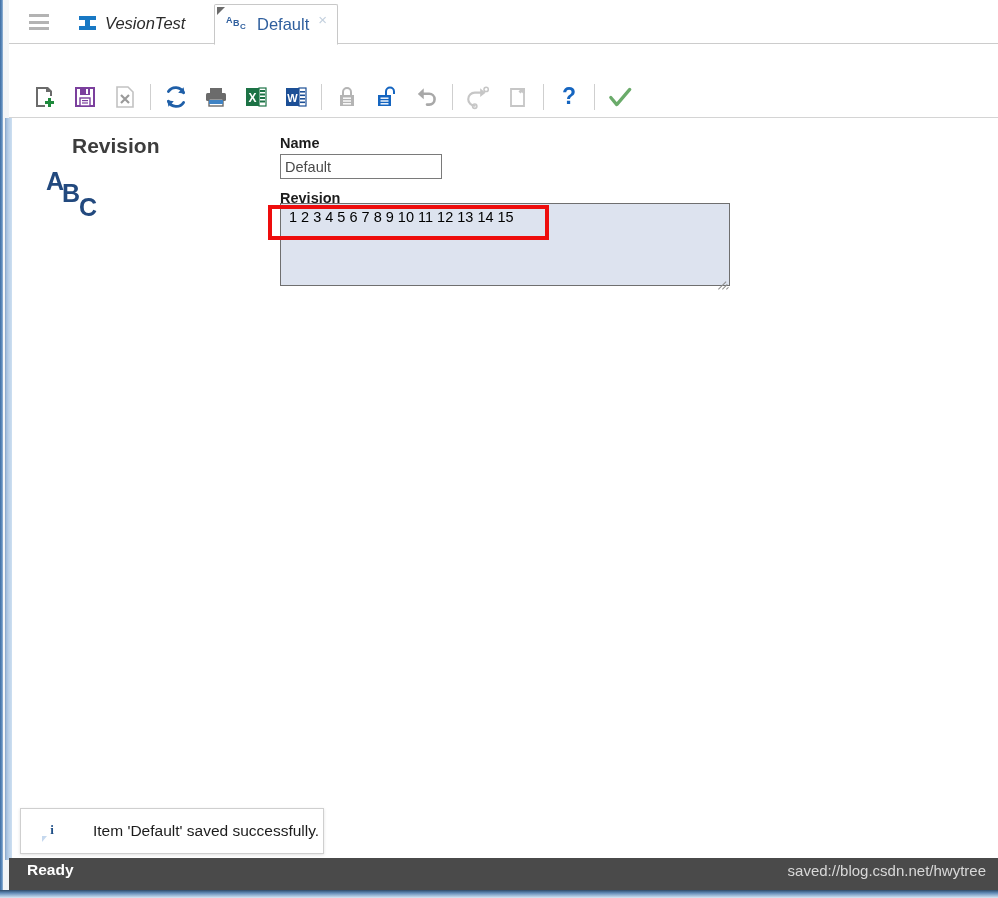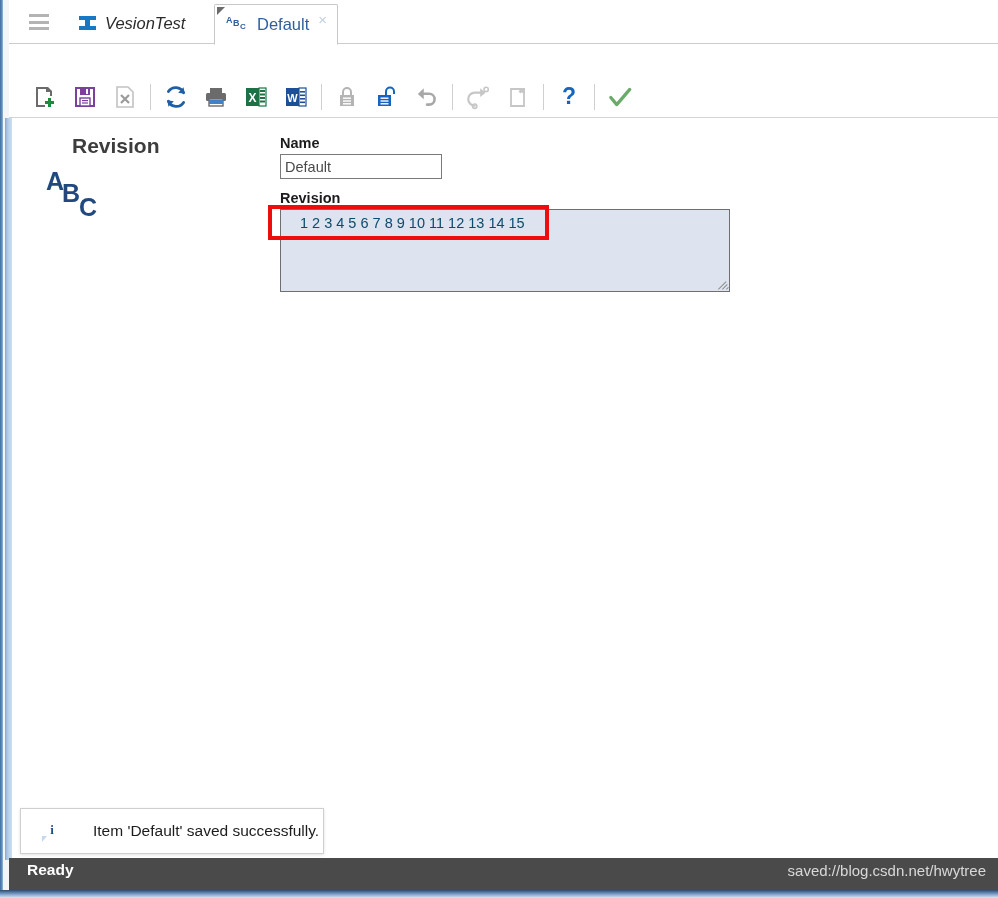--- a/index.html
+++ b/index.html
@@ -192,28 +192,28 @@
     border: 1px solid #7a7a7a;
     background: #ffffff;
     font-family: "Liberation Sans", sans-serif;
     font-size: 14.5px;
     color: #4a4a4a;
     padding: 0 4px;
     outline: none;
   }
 
   .rev-textarea {
-    position: absolute; left: 268px; top: 90px;
+    position: absolute; left: 268px; top: 84px;
     width: 450px; height: 83px;
     border: 1px solid #6f6f6f;
     background: #dde3ef;
     font-family: "Liberation Sans", sans-serif;
     font-size: 14.5px;
-    color: #0c4a6e;
-    padding: 4px 19px;
+    color: #000000;
+    padding: 4px 8px;
     resize: none;
     outline: none;
     overflow: hidden;
     line-height: 1.35;
   }
   .resize-grip {
     position: absolute; left: 704px; top: 158px;
     width: 14px; height: 14px;
     pointer-events: none;
   }

